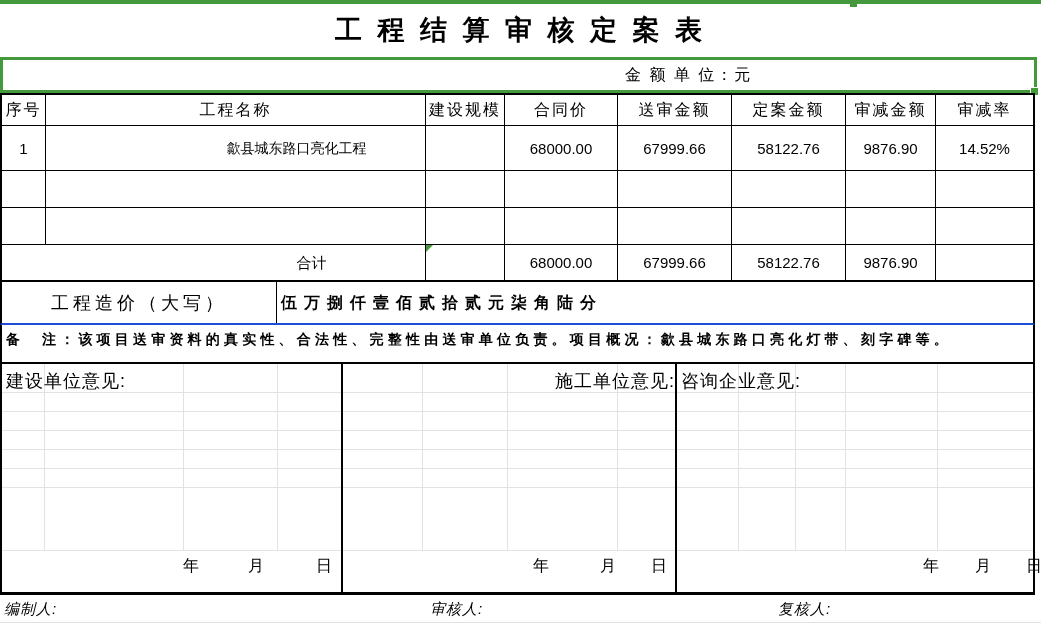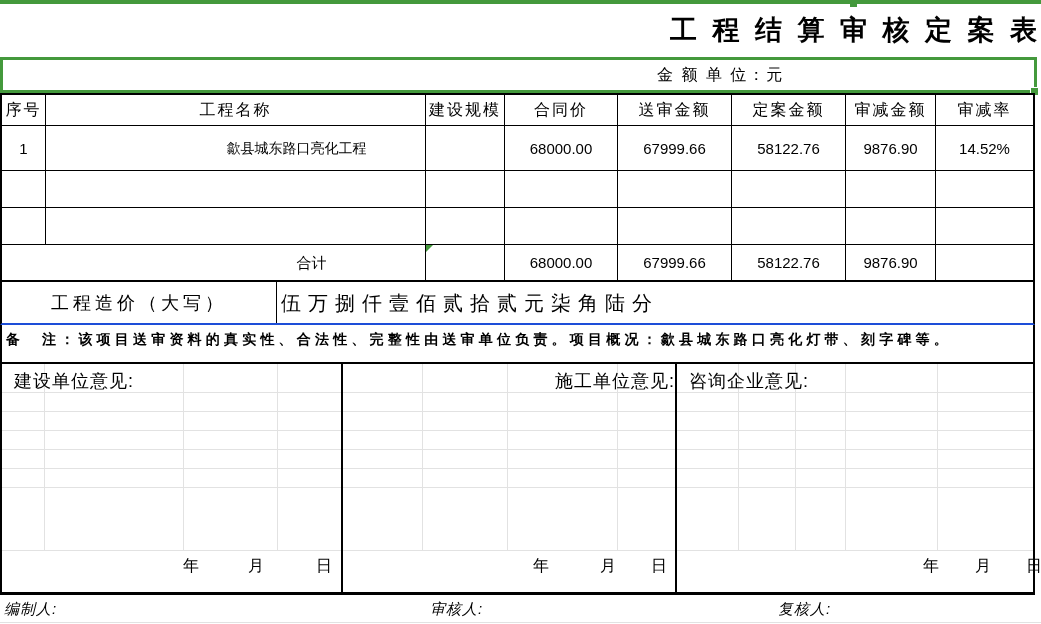--- a/index.html
+++ b/index.html
@@ -6,23 +6,23 @@
   .page{position:relative;width:1041px;height:624px;background:#ffffff;overflow:hidden;
         font-family:"Liberation Sans","DejaVu Sans",sans-serif;color:#000;line-height:1;}
 
   
   .green-bar{position:absolute;left:0;top:0;width:1041px;height:4px;background:var(--green,#44993c);}
   .handle-top{position:absolute;left:850px;top:0;width:7px;height:7px;background:var(--green,#44993c);}
   .info-box{position:absolute;left:0;top:57px;width:1037px;height:36px;box-sizing:border-box;
             border:3px solid var(--green,#44993c);background:#fff;}
   .handle-main{position:absolute;left:1030px;top:87px;width:9px;height:9px;background:var(--green,#44993c);border:1px solid #fff;box-sizing:border-box;}
   .proj-label{position:absolute;left:5px;top:50%;transform:translateY(-50%);font-weight:bold;font-size:21px;letter-spacing:4.5px;white-space:nowrap;}
-  .unit-label{position:absolute;left:622px;top:50%;transform:translateY(-50%);font-size:16px;letter-spacing:2px;white-space:nowrap;margin-left:32px;}
+  .unit-label{position:absolute;left:622px;top:50%;transform:translateY(-50%);font-size:16px;letter-spacing:2px;white-space:nowrap;}
 
-  .title{position:absolute;left:0;top:10px;width:1041px;height:40px;line-height:40px;text-align:right;
+  .title{position:absolute;left:0;top:10px;width:1041px;height:40px;line-height:40px;text-align:center;
          font-size:27px;font-weight:bold;letter-spacing:4px;white-space:pre;}
 
   
   .mt{position:absolute;left:0;top:93px;width:1035px;height:189px;box-sizing:border-box;border:2px solid #000;
       display:grid;grid-template-columns:44px 380px 79px 113px 114px 114px 90px 97px;
       grid-template-rows:31px 45px 37px 37px 35px;}
   .c{border-right:1px solid #000;border-bottom:1px solid #000;display:flex;align-items:center;justify-content:center;
      box-sizing:border-box;overflow:hidden;position:relative;font-size:15px;}
   .c.lastcol{border-right:none;}
   .c.botrow{border-bottom:none;}
@@ -30,35 +30,35 @@
   .namecell span{transform:translateX(61px);font-size:14px;}
   .totallabel span{transform:translateX(98px);font-size:15px;}
   .span2{grid-column:1 / 3;}
   .tri{position:absolute;top:0;left:0;width:0;height:0;border-top:7px solid var(--green,#44993c);border-right:7px solid transparent;}
 
   
   .amount-row{position:absolute;left:0;top:282px;width:1035px;height:43px;box-sizing:border-box;
               border-left:2px solid #000;border-right:2px solid #000;border-bottom:2px solid #1d4ed8;display:flex;}
   .amount-label{width:275px;border-right:1px solid #000;display:flex;align-items:center;justify-content:center;
                 font-size:18px;letter-spacing:4px;box-sizing:border-box;}
-  .amount-value{flex:1;display:flex;align-items:center;padding-left:4px;font-weight:normal;font-size:20px;letter-spacing:7px;white-space:nowrap;overflow:hidden;}
+  .amount-value{flex:1;display:flex;align-items:center;padding-left:4px;font-weight:bold;font-size:16px;letter-spacing:7px;white-space:nowrap;overflow:hidden;}
 
   
   .note-row{position:absolute;left:0;top:325px;width:1035px;height:37px;box-sizing:border-box;
             border-left:2px solid #000;border-right:2px solid #000;}
   .note-prefix{position:absolute;left:4px;top:7px;font-weight:bold;font-size:14px;}
   .note-body{position:absolute;left:40px;top:7px;font-weight:bold;font-size:14px;letter-spacing:4.2px;white-space:nowrap;}
 
   
   .opinions{position:absolute;left:0;top:362px;width:1035px;height:233px;box-sizing:border-box;
             border:2px solid #000;border-bottom:3px solid #000;}
   .glh{position:absolute;left:0;right:0;height:1px;background:var(--faint,#e2e2e2);}
   .glv{position:absolute;top:0;height:187px;width:1px;background:var(--faint,#e2e2e2);}
   .sections{position:relative;display:flex;height:100%;}
-  .sec{box-sizing:border-box;height:100%;padding:8px 0 0 12px;}
+  .sec{box-sizing:border-box;height:100%;padding:8px 0 0 4px;}
   .sec1{width:341px;border-right:2px solid #000;}
   .sec2{width:334px;border-right:2px solid #000;text-align:right;}
   .sec3{flex:1;}
   .sec-label{font-size:18px;letter-spacing:1px;}
   .date{position:absolute;top:194px;font-size:16px;}
 
   
   .f-label{position:absolute;font-size:15px;letter-spacing:1px;top:601px;font-style:italic;}
   .f-line{position:absolute;left:0;top:622px;width:1041px;height:1px;background:var(--faint,#e2e2e2);}
 </style>

